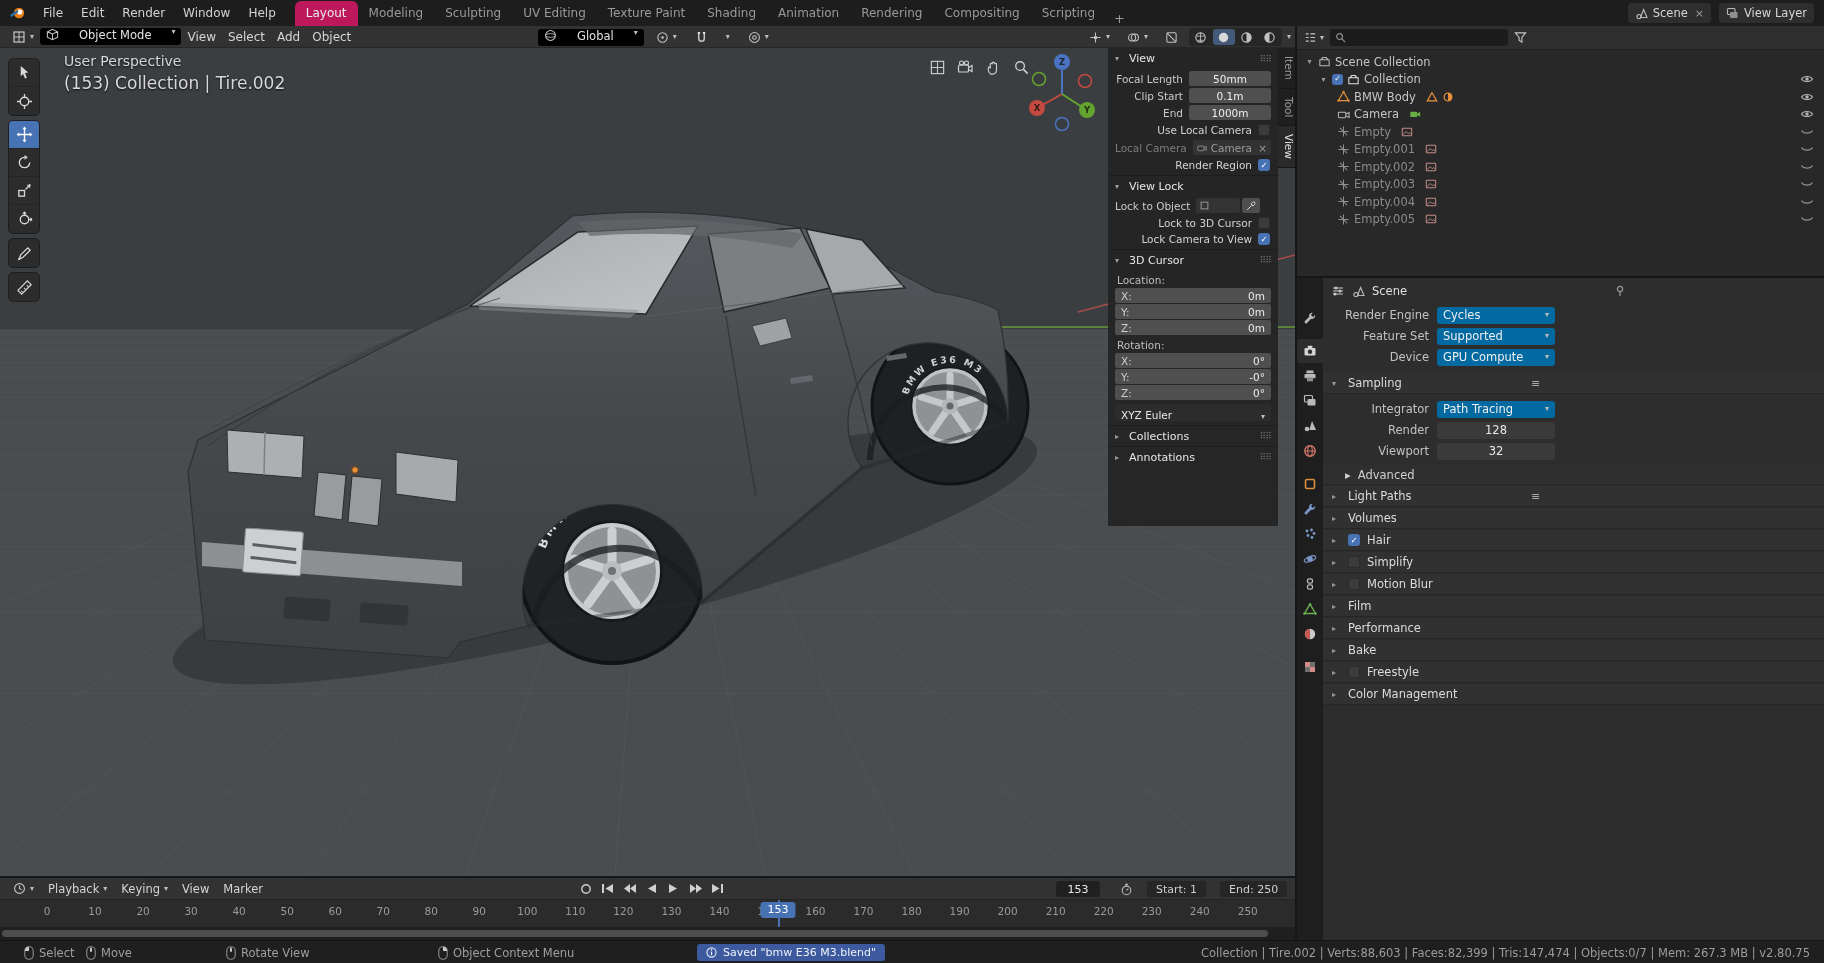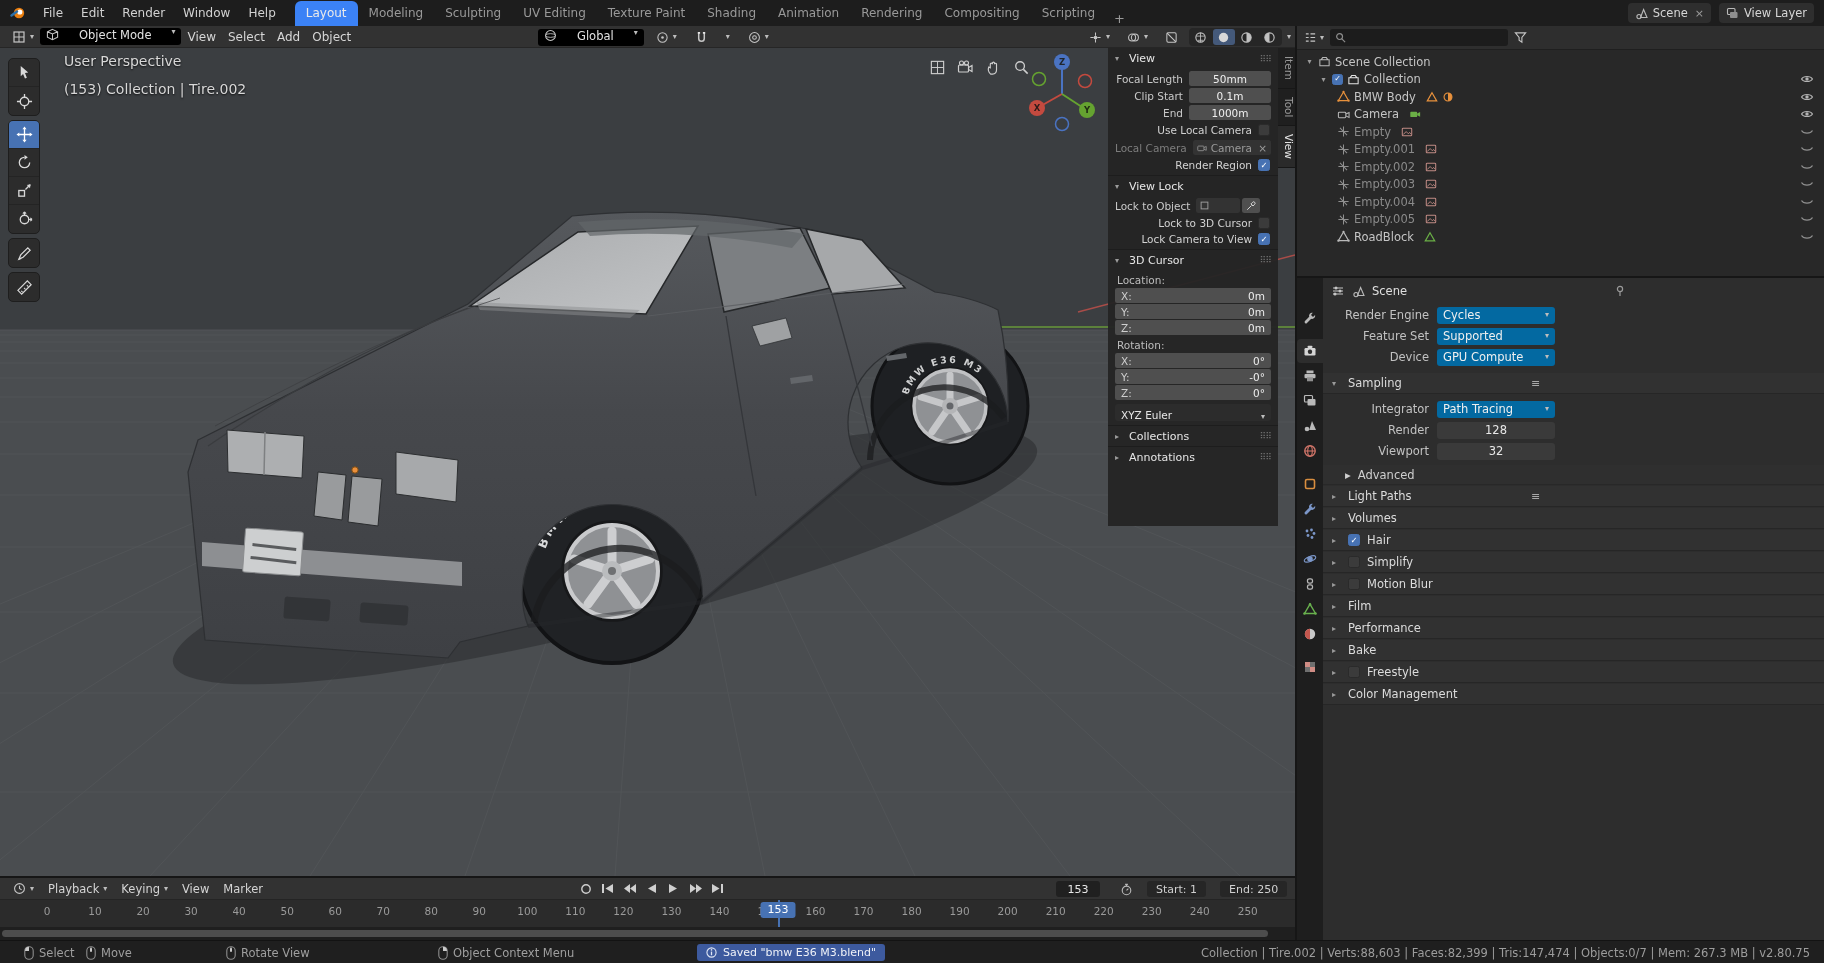--- a/index.html
+++ b/index.html
@@ -7,42 +7,42 @@
   body{position:relative;background:#161616;font-family:"DejaVu Sans",sans-serif;font-size:12px;color:#c8c8c8;
        -webkit-font-smoothing:antialiased}
   svg{display:block}
 
   
   #topbar{position:absolute;top:0;left:0;width:1824px;height:26px;background:#1d1d1d;display:flex;align-items:center;z-index:40}
   #topbar .logo{padding:0 8px 0 10px;display:flex;align-items:center}
   .menu-item{padding:0 9px;line-height:26px;color:#d2d2d2;font-size:12px;cursor:default}
   .ws-tabs{display:flex;margin-left:10px;height:26px;align-items:flex-end}
   .ws-tab{padding:0 11px;line-height:25px;color:#999;font-size:12px;border-radius:6px 6px 0 0}
-  .ws-tab.active{background:#3b82f6;color:#eaeaea}
+  .ws-tab.active{background:#be185d;color:#eaeaea}
   .ws-plus{padding:0 8px;color:#9a9a9a;font-size:13px}
   .tb-right{margin-left:auto;display:flex;gap:8px;align-items:center;padding-right:10px}
   .tb-pill{display:flex;align-items:center;gap:5px;background:#2e2e2e;border-radius:4px;height:20px;padding:0 7px;color:#d6d6d6;font-size:11.5px}
   .tb-pill .x{color:#9a9a9a;font-size:11px;padding-left:2px}
 
   
   #viewport{position:absolute;top:26px;left:0;width:1295px;height:850px;overflow:hidden;background:#3c3f42}
   #scene-canvas{position:absolute;top:0;left:0}
   .vp-header{position:absolute;top:0;left:0;width:100%;height:22px;background:#323232;display:flex;align-items:center;
              padding:0 6px;z-index:10;border-bottom:1px solid #262626}
   .vph-item{display:flex;align-items:center;gap:4px;padding:0 6px;color:#d6d6d6;font-size:12px;height:22px}
   .vph-dd{display:flex;align-items:flex-start;gap:20px;background:#000000;border-radius:3px;height:17px;padding:0 6px;color:#e2e2e2;font-size:11.5px}
   .ar{font-size:8px;color:#bdbdbd;line-height:1}
   .vp-center{position:absolute;left:538px;top:0;height:22px;display:flex;align-items:center;gap:6px}
   .vp-right{position:absolute;right:4px;top:0;height:22px;display:flex;align-items:center;gap:5px}
   .shade-group{display:flex;align-items:center;gap:1px;background:#262626;border-radius:4px;padding:1px}
   .shade-btn{width:22px;height:16px;display:flex;align-items:center;justify-content:center;border-radius:3px}
   .shade-btn.active{background:#44597a}
   .vp-info{position:absolute;left:64px;top:27px;z-index:6;color:#d8d8d8;text-shadow:0 1px 2px rgba(0,0,0,.8)}
   .vp-info .l1{font-size:14px}
-  .vp-info .l2{font-size:14px;margin-top:12px}
+  .vp-info .l2{font-size:17px;margin-top:4px}
 
   
   .toolbar{position:absolute;left:8px;top:32px;z-index:6;display:flex;flex-direction:column;gap:4px}
   .tgroup{border-radius:5px;overflow:hidden;border:1px solid #1e1e1e;background:#2c2c2c}
   .tb{width:30px;height:28px;display:flex;align-items:center;justify-content:center;border-bottom:1px solid #242424}
   .tb:last-child{border-bottom:none}
   .tb.active{background:#4772b3}
 
   
   .nav-icons{position:absolute;left:926px;top:30px;z-index:6;display:flex;gap:6px}
@@ -832,36 +832,20 @@
       <svg style="margin-left:6px" width="12" height="12" viewBox="0 0 14 14">
         <rect x="1.5" y="2.5" width="11" height="9" rx="1" fill="none" stroke="#c08a84" stroke-width="1.2"></rect>
         <path d="M2.5 10 L6 6.5 L8.5 9 L10 7.5 L11.5 9.5" fill="none" stroke="#c08a84" stroke-width="1.1"></path>
       </svg>
       <span class="spacer"></span>
       <svg width="14" height="12" viewBox="0 0 14 12">
         <path d="M1.5 4.5 C3.5 8 10.5 8 12.5 4.5" fill="none" stroke="#8f8f8f" stroke-width="1.2"></path>
       </svg>
     </div>
 
-    <div class="ol-row" style="padding-left:40px">
-      <svg width="13" height="13" viewBox="0 0 14 14">
-        <path d="M7 2 L12.5 11.5 H1.5 Z" fill="none" stroke="#b9b9b9" stroke-width="1.2"></path>
-        <circle cx="7" cy="2" r="1.2" fill="#b9b9b9"></circle>
-          <circle cx="12.5" cy="11.5" r="1.2" fill="#b9b9b9"></circle>
-          <circle cx="1.5" cy="11.5" r="1.2" fill="#b9b9b9"></circle>
-      </svg>
-      <span class="lbl">RoadBlock</span>
-      <svg style="margin-left:6px" width="12" height="12" viewBox="0 0 14 14">
-        <path d="M7 2 L12.5 11.5 H1.5 Z" fill="none" stroke="#6aaf46" stroke-width="1.4"></path>
-      </svg>
-      <span class="spacer"></span>
-      <svg width="14" height="12" viewBox="0 0 14 12">
-        <path d="M1.5 4.5 C3.5 8 10.5 8 12.5 4.5" fill="none" stroke="#8f8f8f" stroke-width="1.2"></path>
-      </svg>
-    </div>
   </div>
 </div>
 
 <div id="props">
   <div class="ptabs">
     <div class="ptab">
       <svg width="14" height="14" viewBox="0 0 14 14">
         <path d="M9.8 1.8 a3 3 0 0 0 -3.6 3.9 L2 9.9 a1.4 1.4 0 0 0 2 2 L8.2 7.7 a3 3 0 0 0 3.9 -3.6 L10 6 8 4 Z" fill="#b9b9b9"></path>
       </svg>
     </div>

